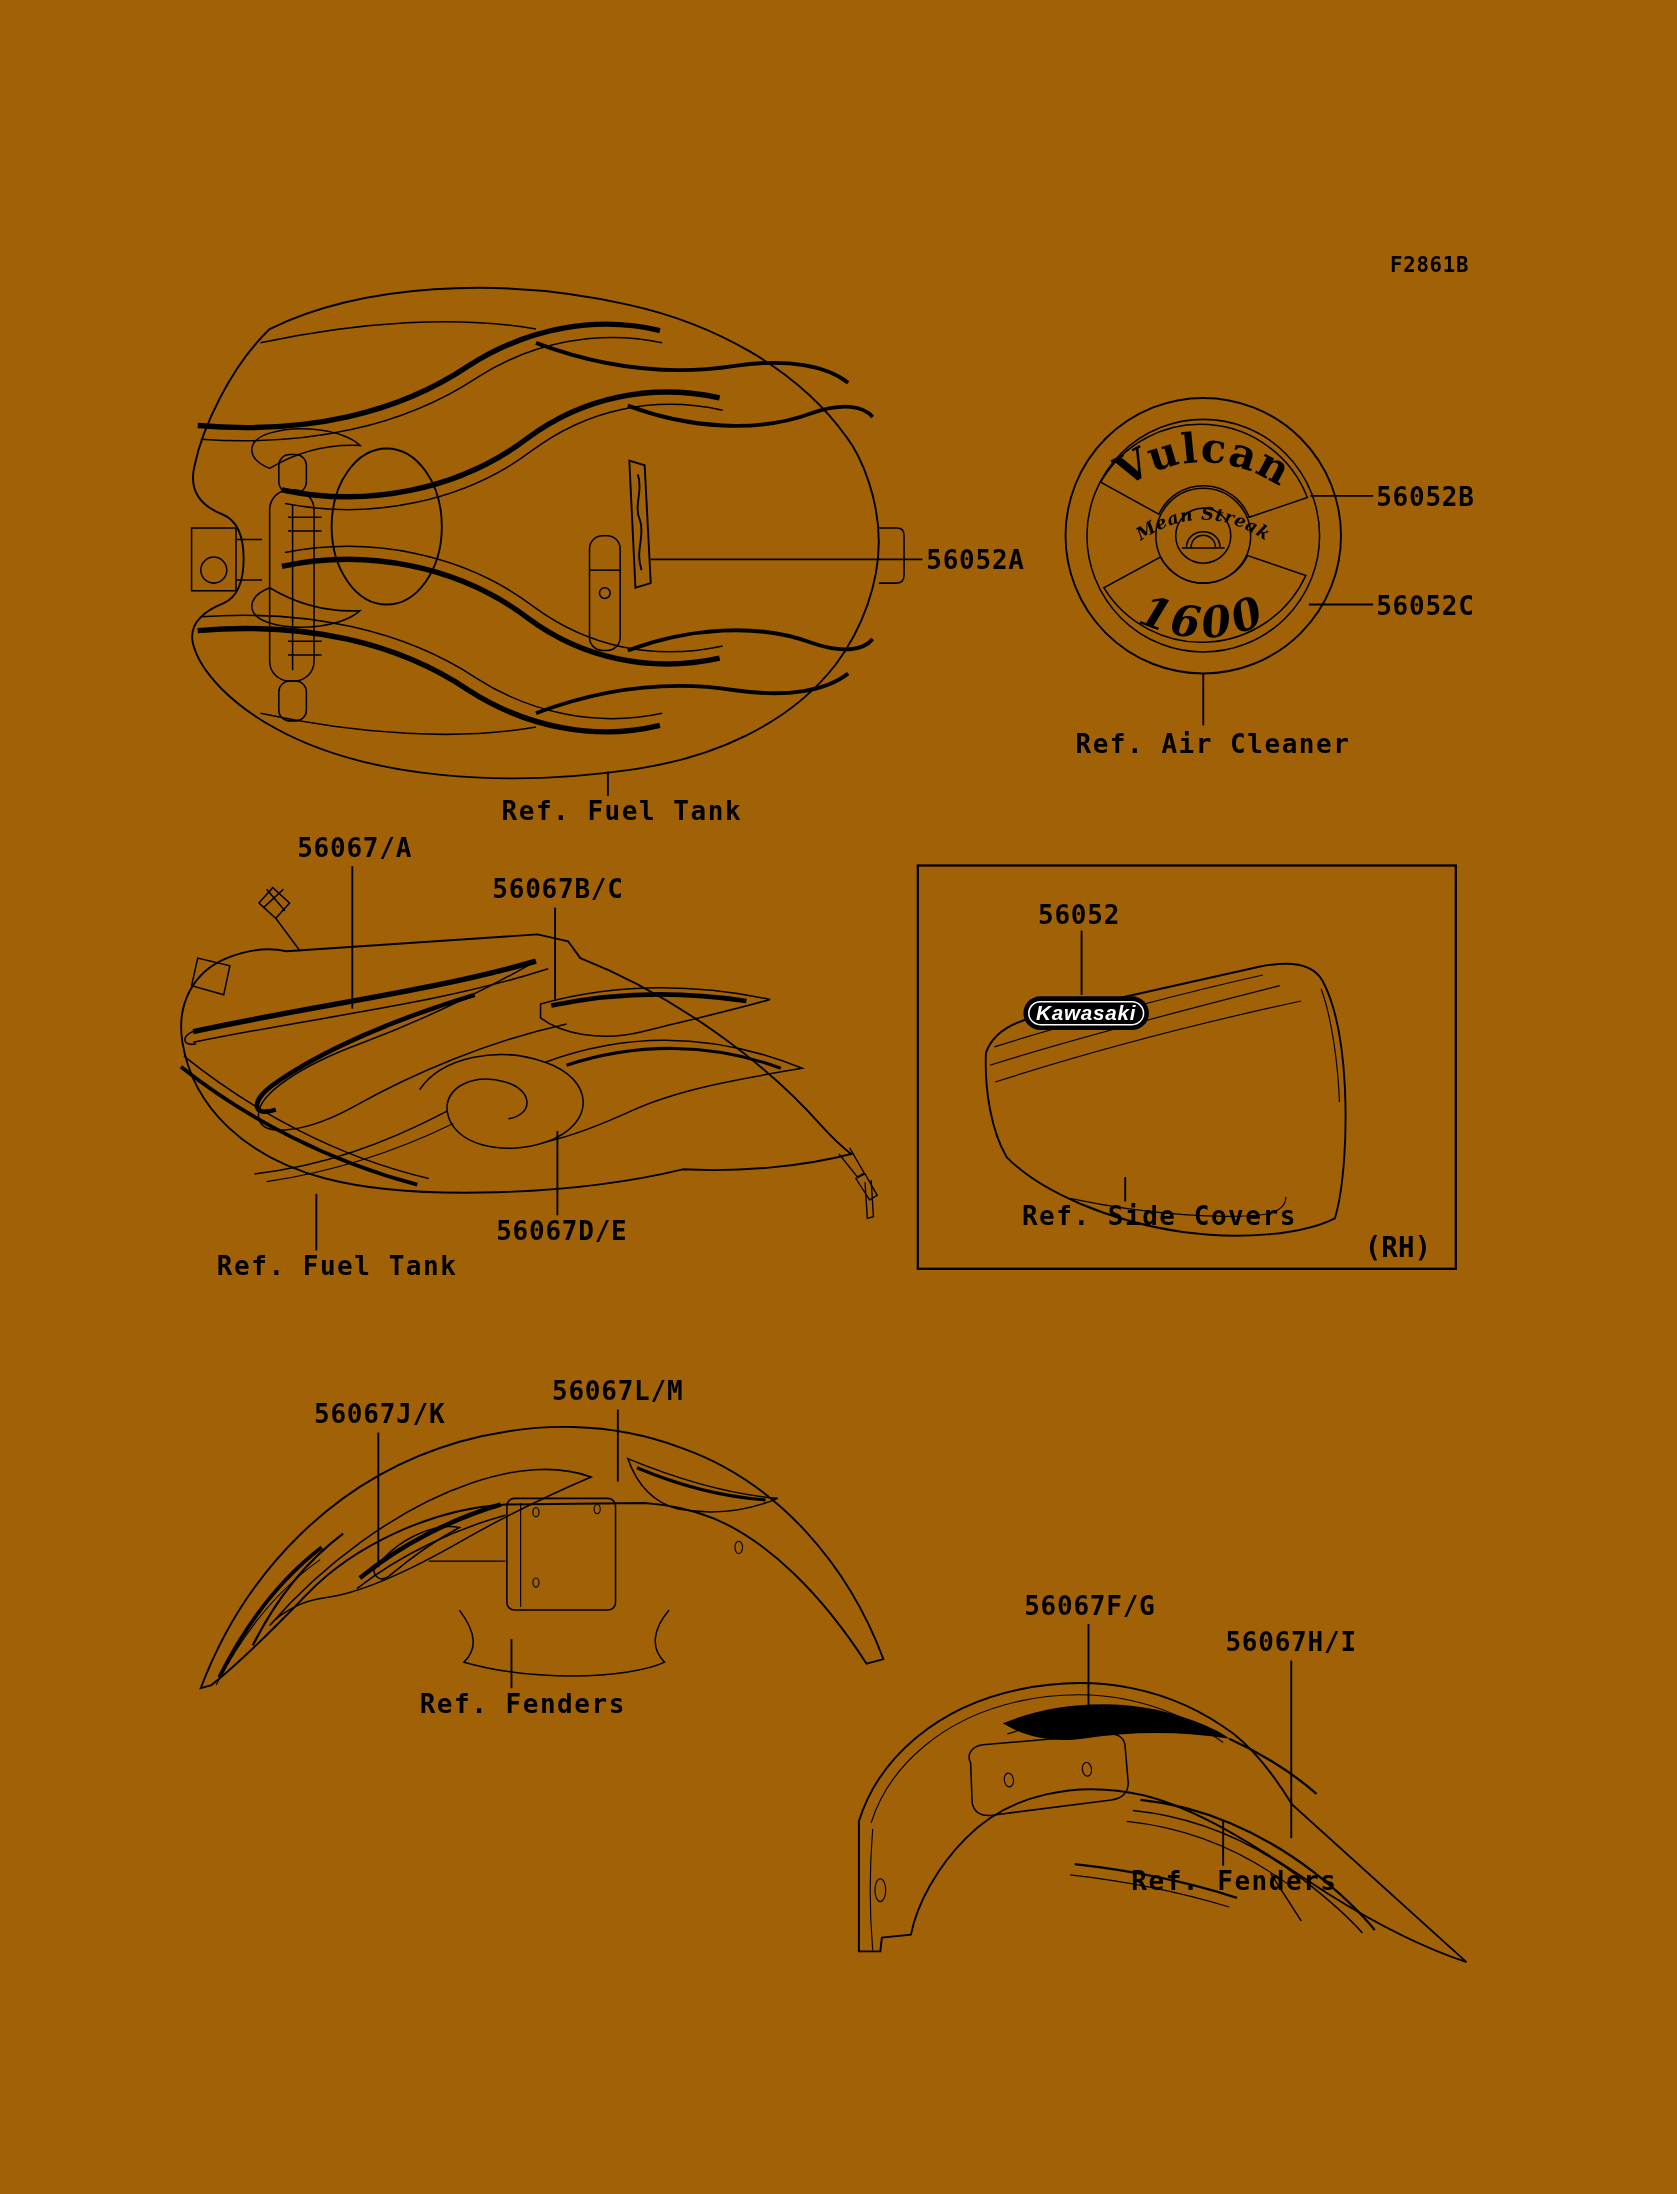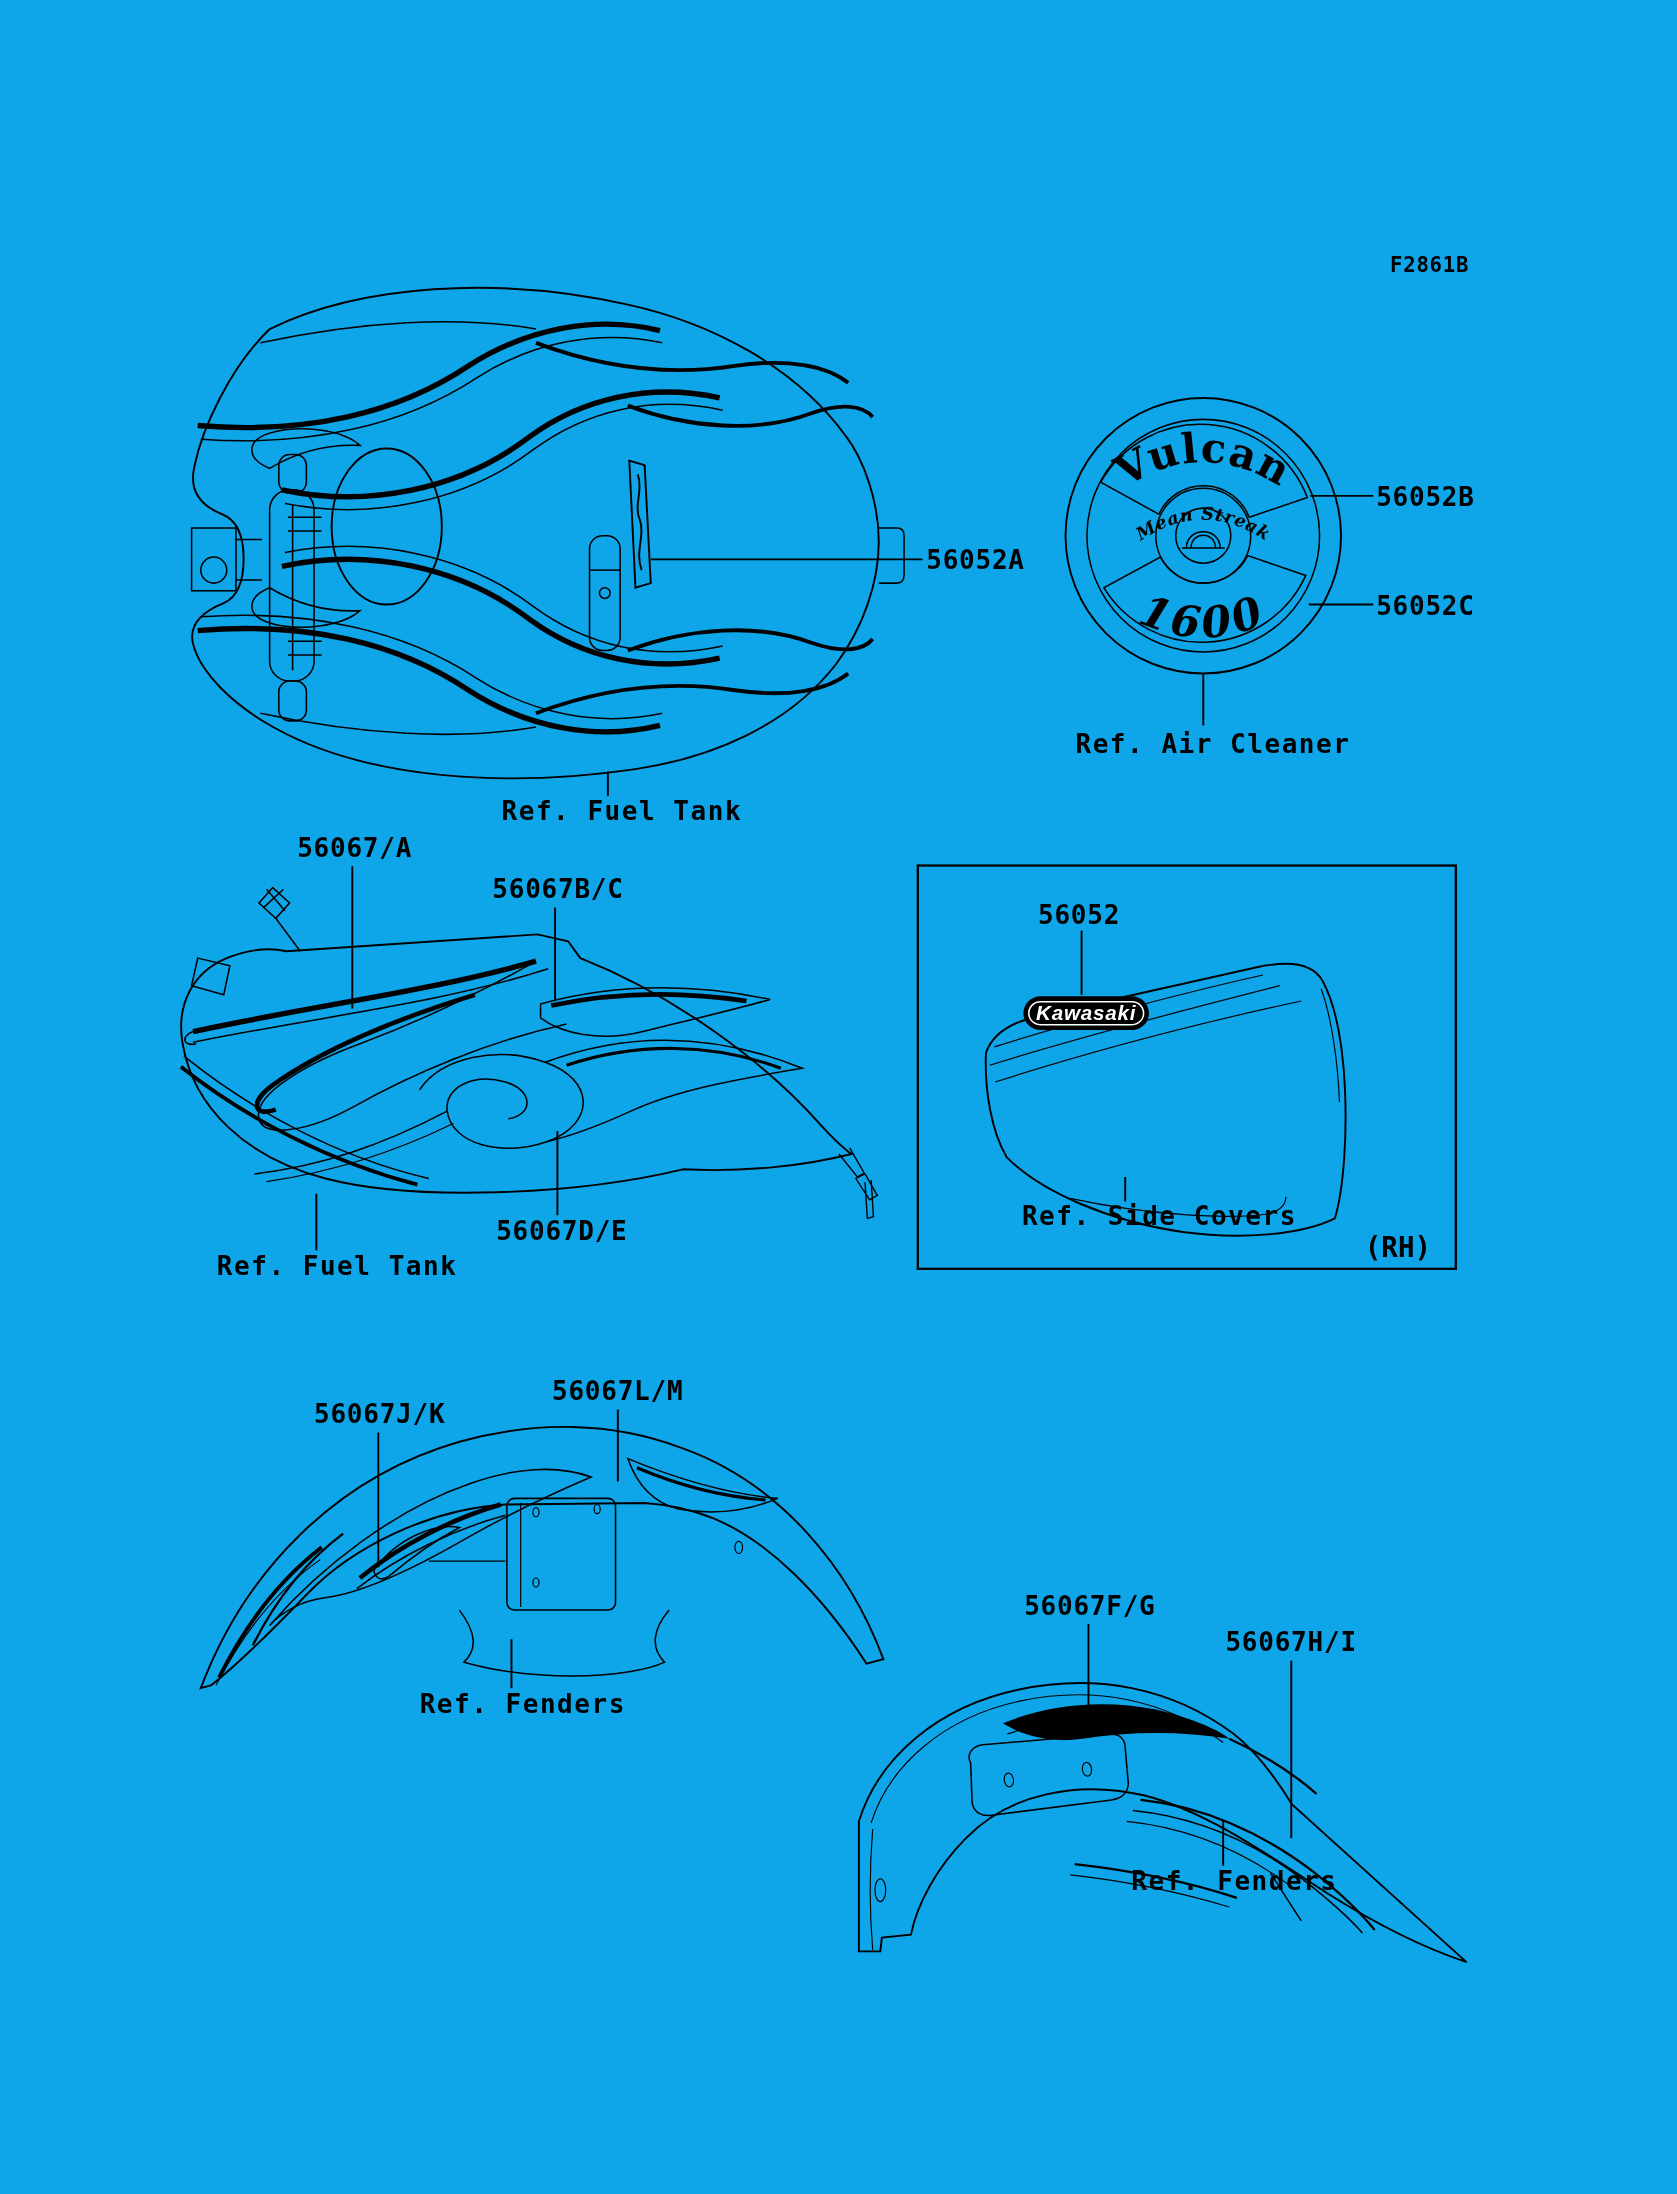--- a/index.html
+++ b/index.html
@@ -1,16 +1,16 @@
 <!DOCTYPE html>
 <html style="font-size:12.2px"><head>
 <meta charset="utf-8">
 <style>
   html,body{margin:0;padding:0;background:#ffffff;}
-  .stage{position:relative;width:1678px;height:2194px;background:#0ea5e9;overflow:hidden;}
+  .stage{position:relative;width:1678px;height:2194px;background:#a16207;overflow:hidden;}
   svg{display:block;}
   .ln{stroke:#000;fill:none;}
   .lbl{font-family:"DejaVu Sans Mono",monospace;font-weight:bold;font-size:34px;fill:#000;letter-spacing:1px;}
   .ref{font-family:"DejaVu Sans Mono",monospace;font-weight:bold;font-size:34px;fill:#000;letter-spacing:2px;}
   .figcode{font-family:"DejaVu Sans Mono",monospace;font-weight:bold;font-size:27px;fill:#000;letter-spacing:1px;}
   .rh{font-family:"DejaVu Sans Mono",monospace;font-weight:bold;font-size:36px;fill:#000;}
   .badge-text{font-family:"Liberation Sans",sans-serif;font-weight:bold;font-style:italic;font-size:27px;fill:#fff;letter-spacing:1px;}
   .emblem-name{font-family:"DejaVu Serif",serif;font-weight:bold;font-size:54px;fill:#000;letter-spacing:2px;}
   .emblem-sub{font-family:"DejaVu Serif",serif;font-weight:bold;font-style:italic;font-size:23px;fill:#000;letter-spacing:1px;}
   .emblem-num{font-family:"DejaVu Serif",serif;font-weight:bold;font-style:italic;font-size:56px;fill:#000;letter-spacing:6px;}

